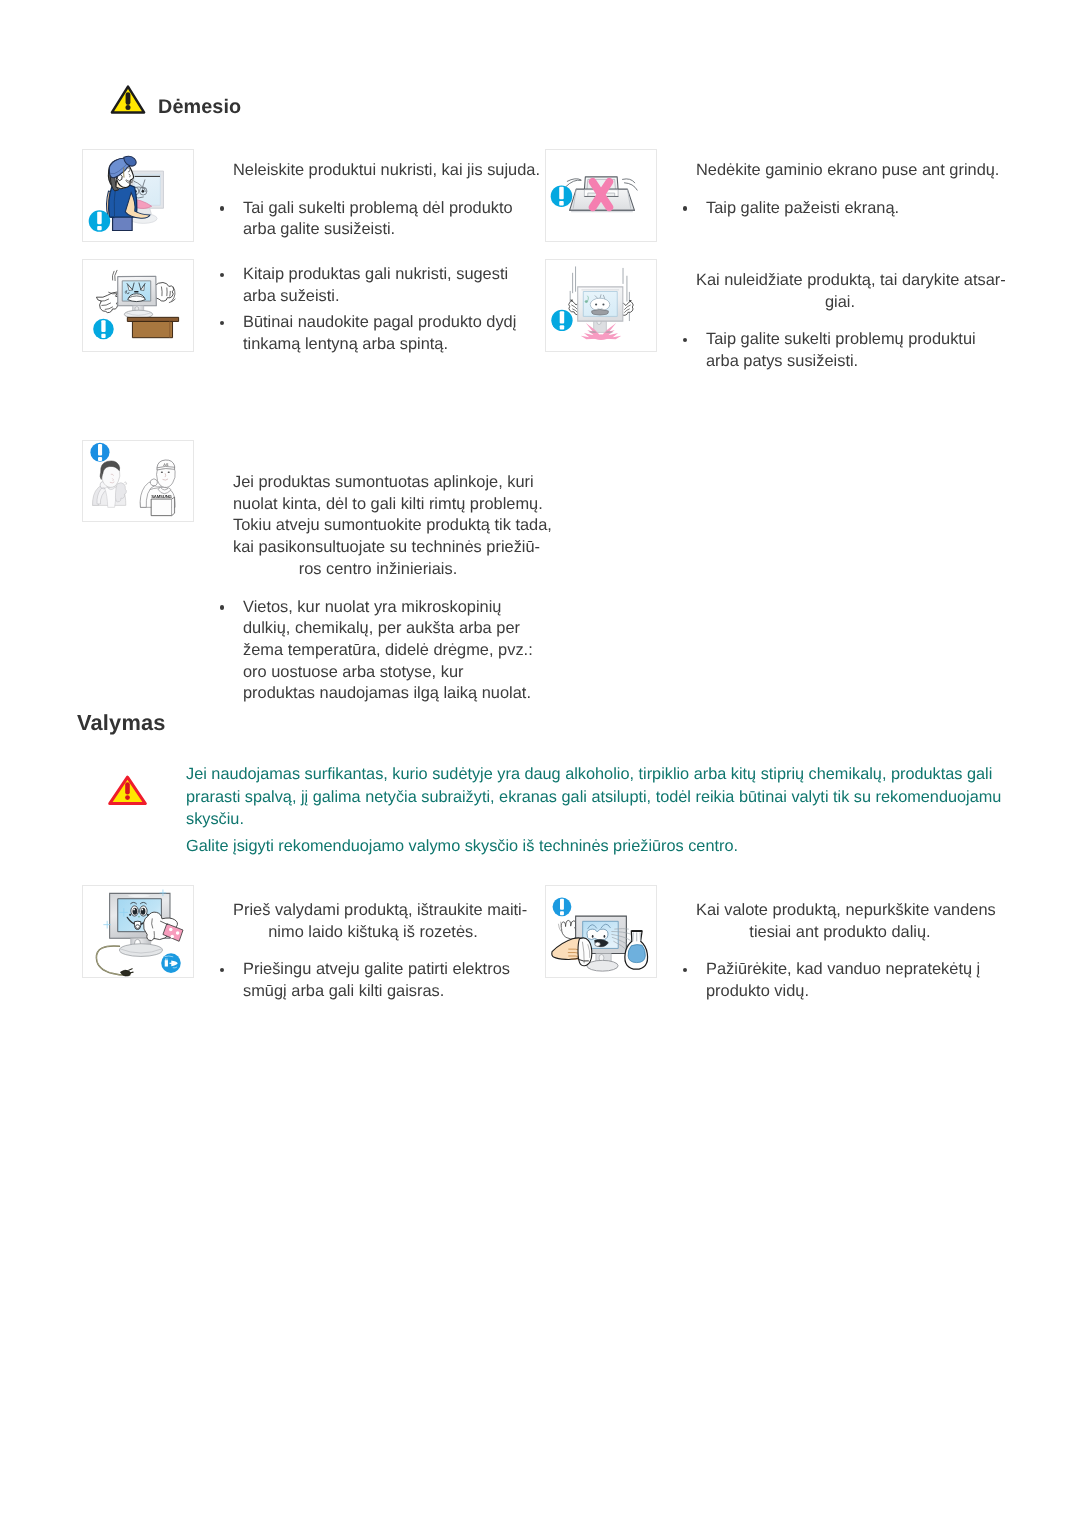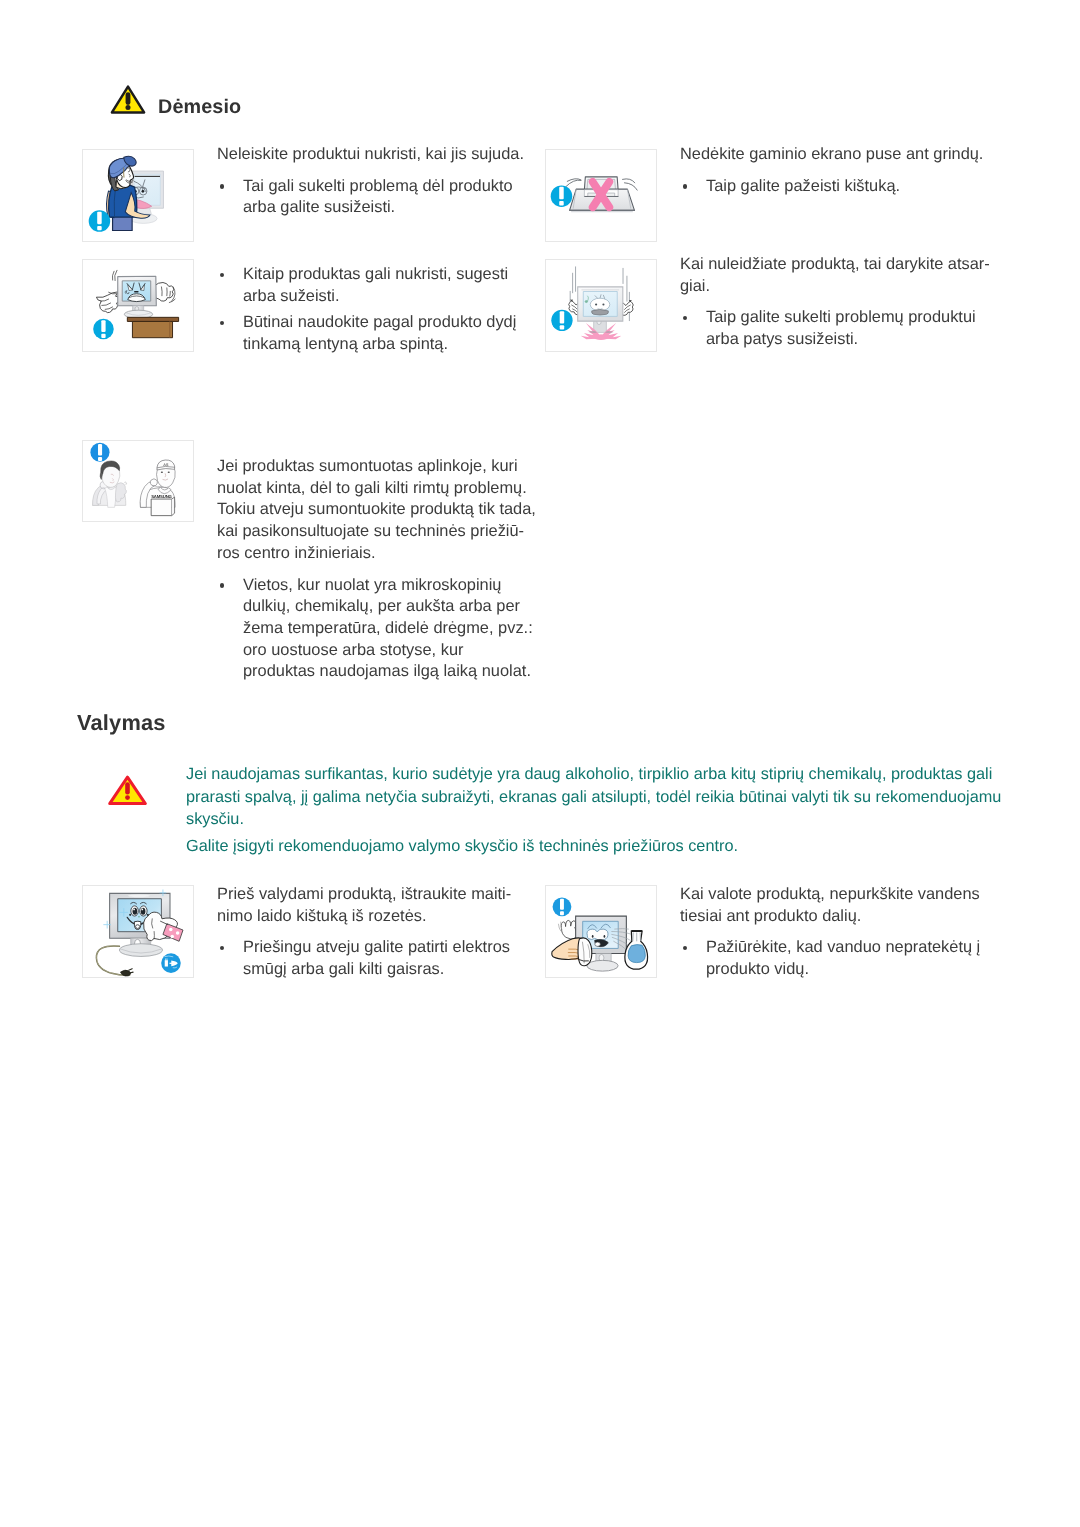--- a/index.html
+++ b/index.html
@@ -12,21 +12,21 @@
   .caution-head{position:absolute;left:110px;top:84px;}
   .caution-head .tri{position:absolute;left:0;top:1px;width:36px;height:29px;display:block;}
   .caution-head .ttl{position:absolute;left:48px;top:12px;font-size:19.8px;font-weight:bold;color:#333;letter-spacing:.1px;white-space:nowrap;}
 
   .sec-title{position:absolute;left:77px;font-size:21.8px;font-weight:bold;color:#333;letter-spacing:.2px;}
   .thumb{position:absolute;border:1px solid #e7e7e7;background:#fff;box-sizing:border-box;overflow:hidden;}
   .thumb svg{display:block;width:100%;height:100%;}
 
   .txt{position:absolute;font-size:16.4px;line-height:21.7px;color:#3c3c3c;white-space:nowrap;}
   .txt p{margin:0;}
-  .txt .intro{margin:0;}
+  .txt .intro{margin:16px;text-align:center;}
   .txt ul{margin:10px 0 0 0;padding:0;list-style:none;}
   .txt li{position:relative;padding-left:26px;margin:0;}
   .txt li + li{margin-top:5px;}
   .txt li:before{content:"";position:absolute;left:3px;top:8.6px;width:4.4px;height:4.4px;border-radius:50%;background:#3c3c3c;}
 
   .note{position:absolute;font-size:16.3px;line-height:22.5px;color:#0f766e;white-space:nowrap;}
   .note p{margin:0;}
   .note p + p{margin-top:4.5px;}
 
   .footer-rule{position:absolute;left:77px;top:1465px;width:926px;height:2px;background:#dcdce6;}
@@ -167,21 +167,21 @@
 <circle cx="15.6" cy="47.2" r="11" fill="#04a8e0"></circle>
 <rect x="13.3" y="37.6" width="4.6" height="12.8" rx="1.1" fill="#fff"></rect>
 <rect x="13.3" y="52.2" width="4.6" height="4.5" rx="1" fill="#fff"></rect>
         </g>
       </svg>
 
   </div>
   <div class="txt" style="left:680px;top:144px;width:320px;">
     <p class="intro">Nedėkite gaminio ekrano puse ant grindų.</p>
     <ul>
-      <li>Taip galite pažeisti kištuką.</li>
+      <li>Taip galite pažeisti ekraną.</li>
     </ul>
   </div>
 
   <div class="thumb" style="left:82px;top:259px;width:112px;height:93px;">
     <svg viewBox="0 0 112 93">
         <defs>
   <linearGradient id="g3b" x1="0" y1="0" x2="0.3" y2="1">
     <stop offset="0" stop-color="#fbfbfc"></stop>
             <stop offset="0.55" stop-color="#e6e7e9"></stop>
             <stop offset="1" stop-color="#d3d5d8"></stop>

